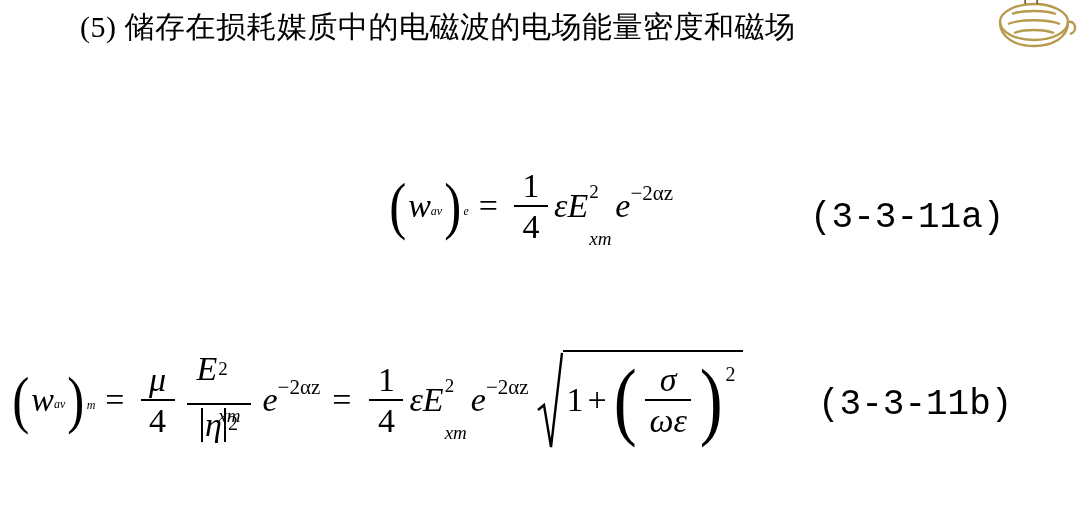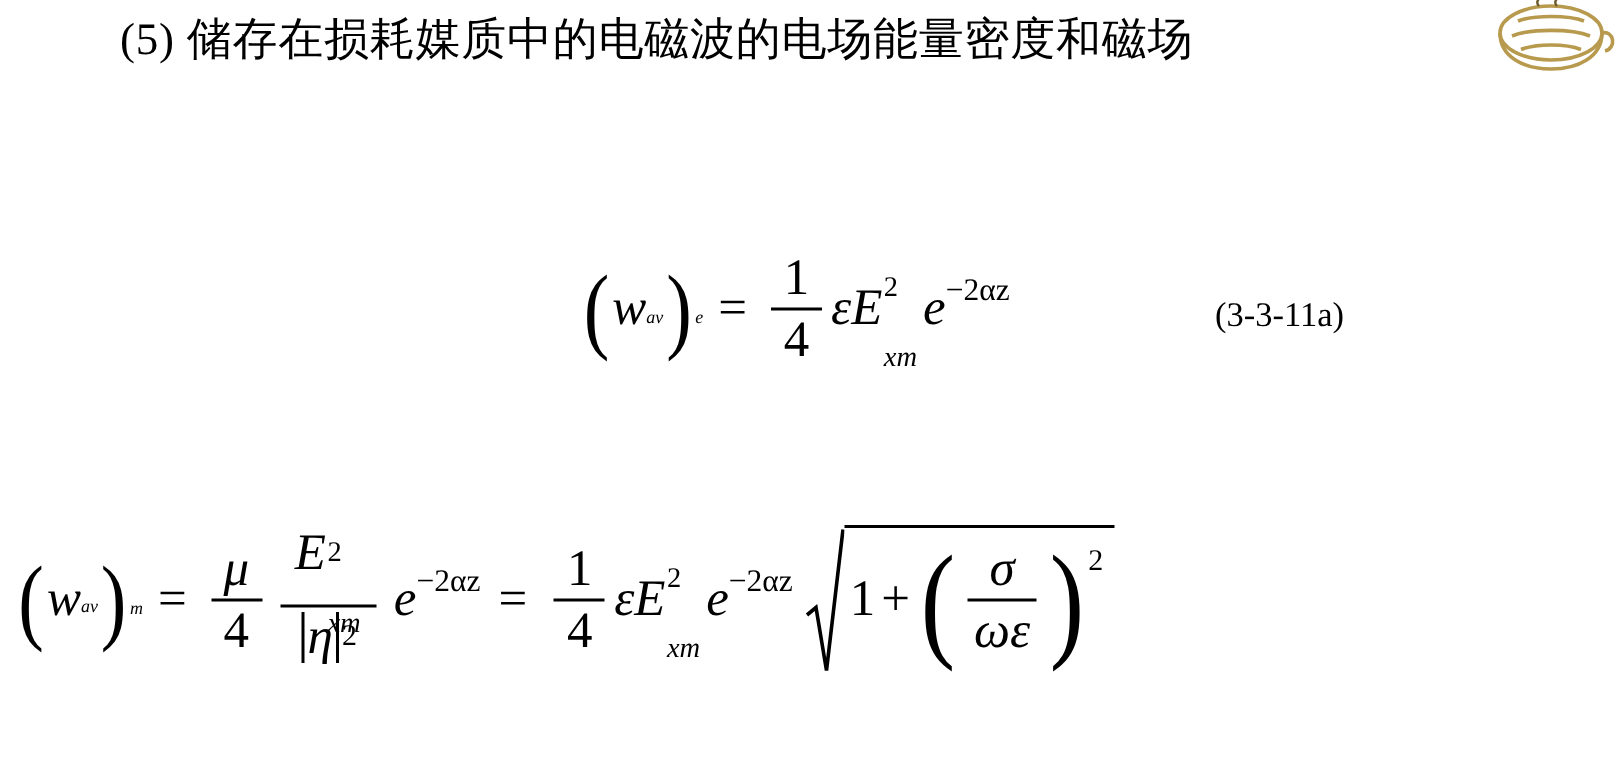--- a/index.html
+++ b/index.html
@@ -158,22 +158,22 @@
   }
   .sqrt .radicand {
     border-top: 2px solid #000;
     padding: 4px 8px 6px 4px;
     display: inline-flex;
     align-items: center;
   }
 
   .eq-tag {
     position: absolute;
-    font-size: 23px;
-    font-family: Liberation Serif, serif;
+    font-size: 36px;
+    font-family: Liberation Mono, monospace;
   }
   .tag1 { left: 810px; top: 197px; }
   .tag2 { left: 818px; top: 384px; }
 </style>
 </head>
 <body>
 
 <div class="page">
 
   <div class="logo">
@@ -300,14 +300,15 @@
               <span class="bar"></span>
               <span class="den it">ωε</span>
             </span>
             <span class="pglyph" style="font-size:86px">)</span>
           </span>
           <span class="sup" style="font-style:normal; top:-26px">2</span>
         </span>
       </span>
     </span>
   </div>
+  <div class="eq-tag tag2">(3-3-11b)</div>
 
 </div>
 
 </body></html>

